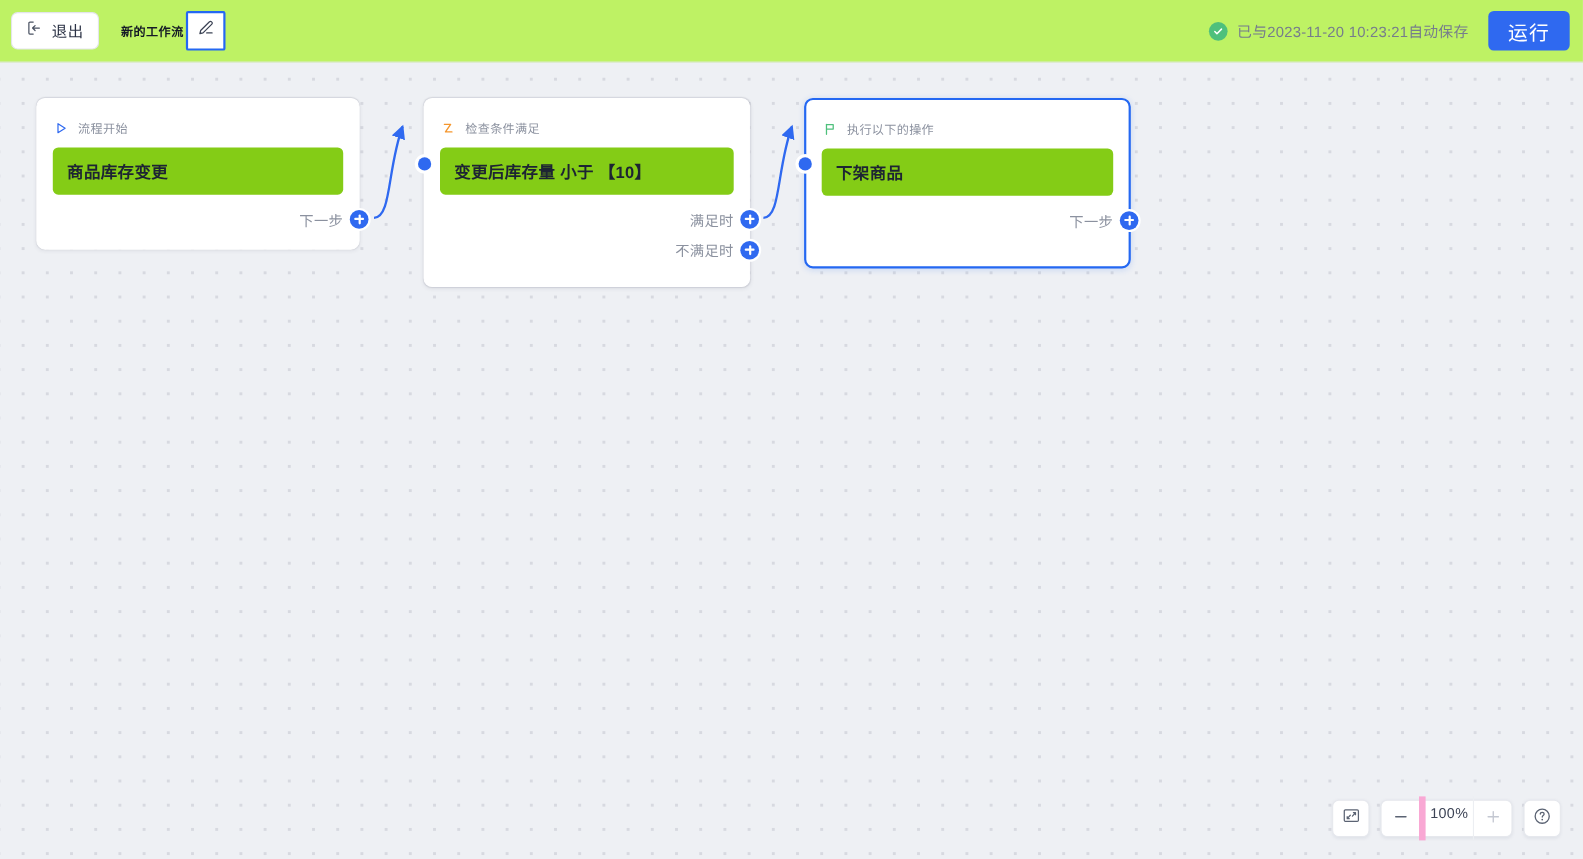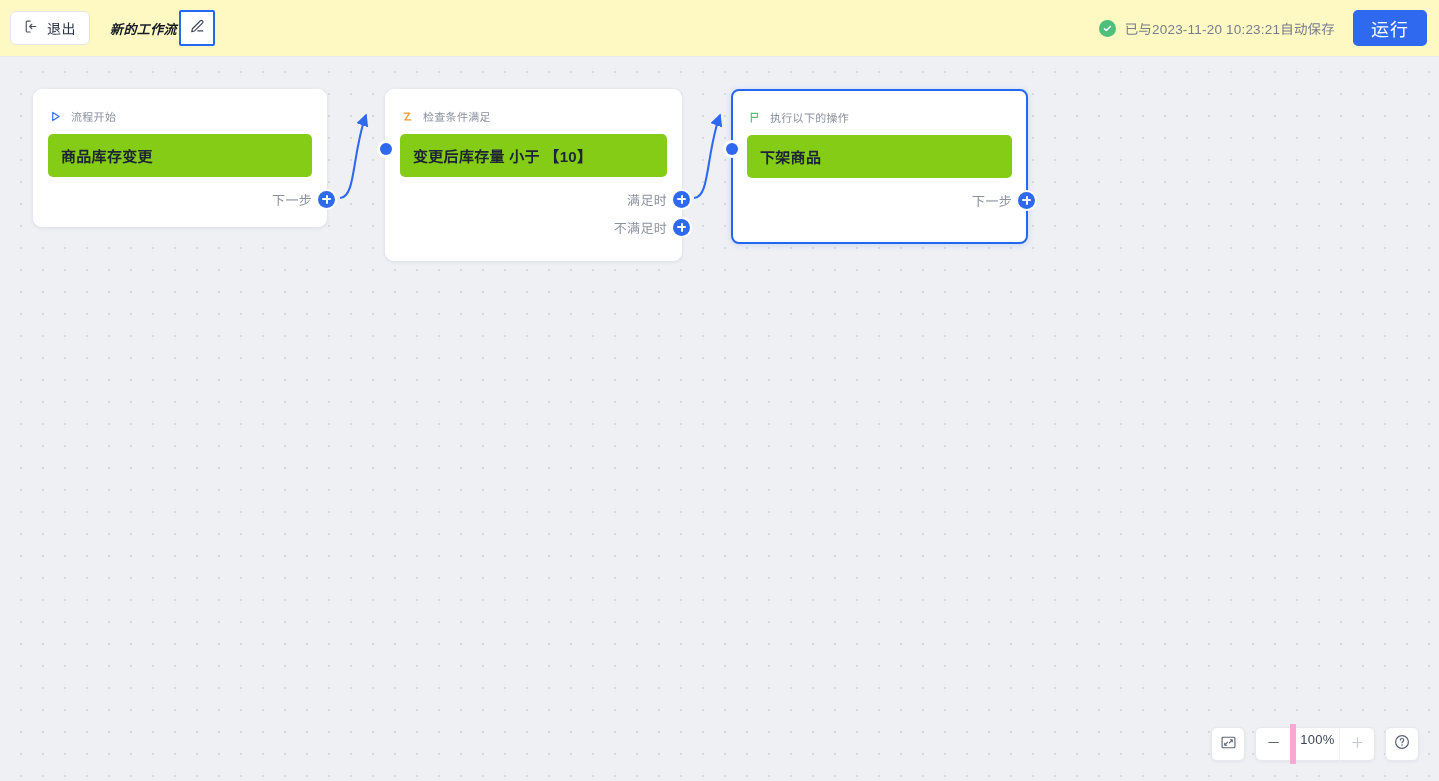--- a/index.html
+++ b/index.html
@@ -9,39 +9,39 @@
     font-family: "Liberation Sans", "DejaVu Sans", sans-serif;
     overflow: hidden;
     background: #eef0f4;
   }
   .app { position: relative; width: 1439px; height: 781px; }
 
   
   .header {
     position: absolute; top: 0; left: 0;
     width: 1439px; height: 57px;
-    background: #fef9c3;
+    background: #bef264;
     border-bottom: 1px solid #e6e8ed;
     display: flex; align-items: center;
     padding: 0 12px 0 10px;
     z-index: 30;
   }
   .exit-btn {
     display: flex; align-items: center; gap: 8px;
     height: 34px; padding: 0 13px;
     background: #ffffff;
     border: 1px solid #e3e5ea;
     border-radius: 6px;
     cursor: pointer;
   }
   .exit-label { font-size: 14px; color: #2b3245; letter-spacing: .5px; }
   .title-wrap { display: flex; align-items: center; margin-left: 20px; }
   .wf-title {
-    font-size: 13px; font-weight: bold; color: #151b26;
-    letter-spacing: .4px; white-space: nowrap; font-style: italic;
+    font-size: 11px; font-weight: bold; color: #151b26;
+    letter-spacing: .4px; white-space: nowrap;
   }
   .edit-btn {
     margin-left: 2px;
     width: 36px; height: 36px;
     display: flex; align-items: center; justify-content: center;
     background: #ffffff;
     border: 2px solid #2468f2;
     border-radius: 2px;
     cursor: pointer;
   }

